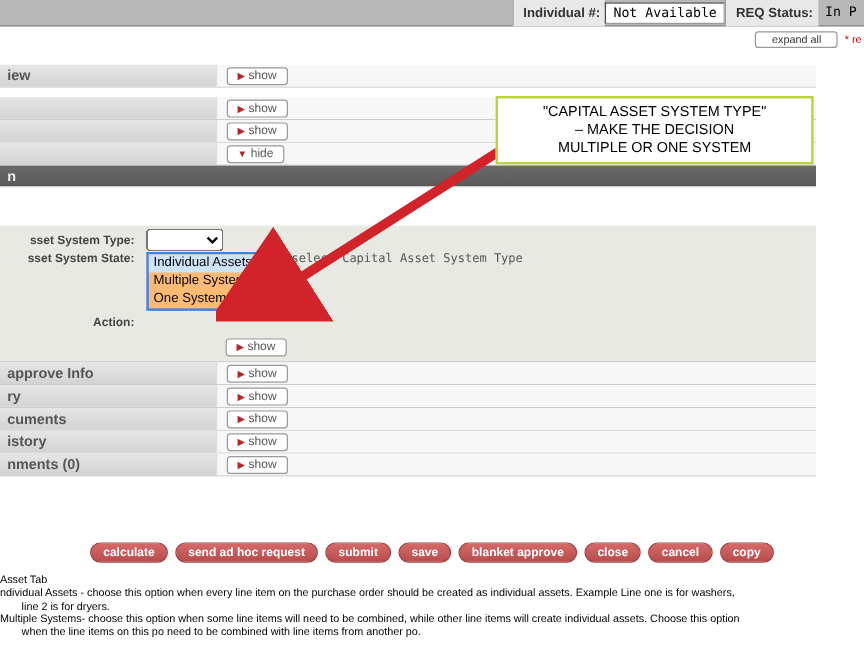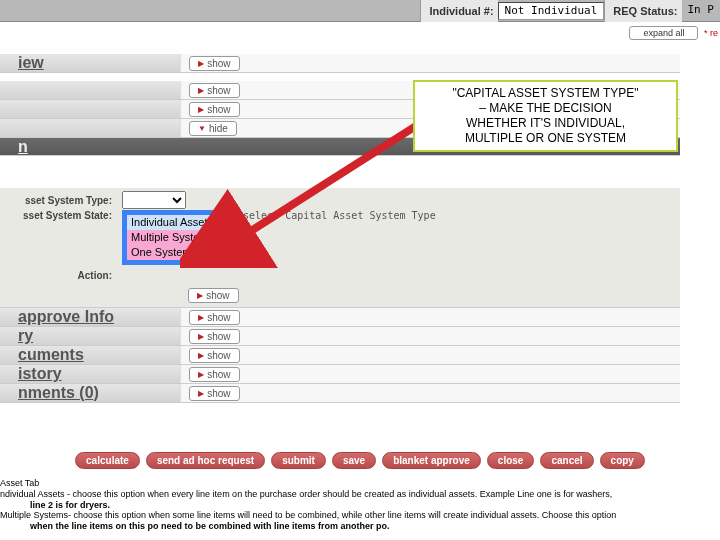--- a/index.html
+++ b/index.html
@@ -71,26 +71,25 @@
     display: flex;
     align-items: center;
     height: 19px;
     border-bottom: 1px solid #ccc;
   }
   .section-head {
     flex: 0 0 180px;
     height: 100%;
     display: flex;
     align-items: center;
-    padding: 0 18px;
+    padding: 0 6px;
     color: #555;
-    font-size: 16px;
+    font-size: 12px;
     overflow: hidden;
     white-space: nowrap;
-    text-decoration: underline;
   }
   .section-head.grad {
     background: linear-gradient(#e6e6e6,#d3d3d3);
     font-weight: bold;
   }
   .section-head.dark {
     background: linear-gradient(#6a6a6a,#595959);
     color: #eee;
     font-weight: bold;
   }
@@ -142,22 +141,22 @@
     display: flex;
     align-items: center;
     gap: 6px;
   }
   select.asset-select {
     font-size: 11px;
     width: 64px;
     height: 18px;
   }
   .listbox {
-    border: 5px solid #3b82f6;
-    background: #f9a8d4;
+    border: 2px solid #3b82f6;
+    background: #fdba74;
     font-size: 11px;
     font-family: Arial, sans-serif;
     width: 115px;
   }
   .listbox .opt {
     padding: 1px 4px;
     line-height: 13px;
     cursor: pointer;
   }
   .listbox .opt.sel {
@@ -209,30 +208,30 @@
   }
   .notes {
     position: absolute;
     top: 478px; left: 0; right: 4px;
     font-family: "Segoe UI", Arial, sans-serif;
     font-size: 9px;
     line-height: 1.2;
     color: #000;
   }
   .notes .t1 { font-size: 9px; }
-  .notes .indent { padding-left: 30px; font-weight: bold; }
+  .notes .indent { padding-left: 18px; }
 </style>
 </head>
 <body>
 
 <div class="top-bar"></div>
 
 <div class="top-info">
   <span class="lbl">Individual #:</span>
-  <span class="val">Not Individual</span>
+  <span class="val">Not Available</span>
   <span class="lbl">REQ Status:</span>
   <span class="val" style="border:none;background:transparent">In P</span>
 </div>
 
 <div class="expand-all">
   <button class="expand-btn">expand all</button>
   <span class="asterisk">* re</span>
 </div>
 
 <div class="sections">
@@ -358,21 +357,20 @@
           <span>show</span>
         </button>
       </div>
   </div>
 
 </div>
 
 <div class="callout">
   <div>"CAPITAL ASSET SYSTEM TYPE"</div>
   <div>– MAKE THE DECISION</div>
-  <div>WHETHER IT'S INDIVIDUAL,</div>
   <div>MULTIPLE OR ONE SYSTEM</div>
 </div>
 
 <svg class="arrow-svg" viewBox="0 0 300 190">
   <defs>
     <marker id="ah" markerWidth="14" markerHeight="12" refX="2" refY="6" orient="auto">
       <polygon points="0,0 14,6 0,12" fill="#d2232a"></polygon>
     </marker>
   </defs>
   <line x1="280" y1="20" x2="60" y2="160" stroke="#d2232a" stroke-width="8" marker-end="url(#ah)"></line>

